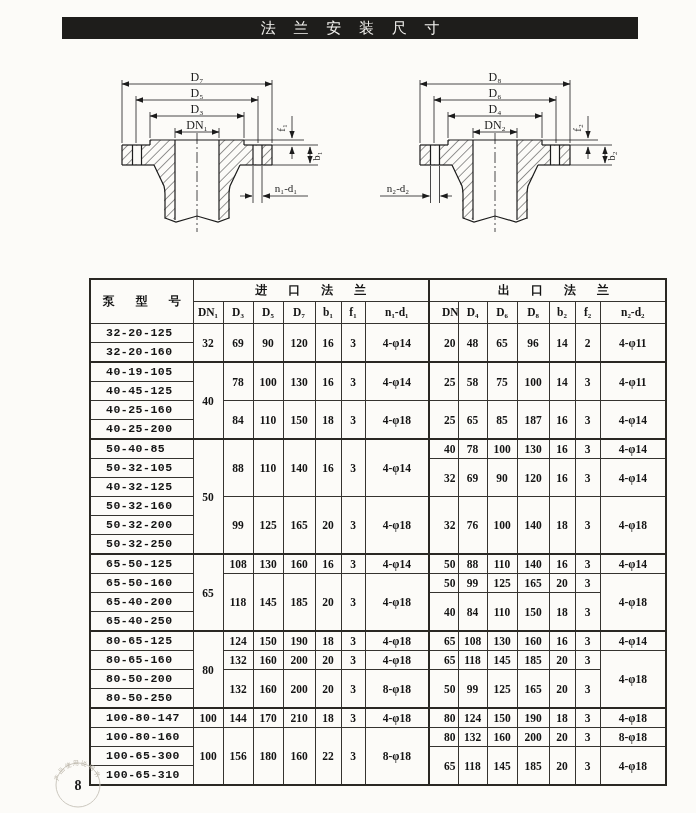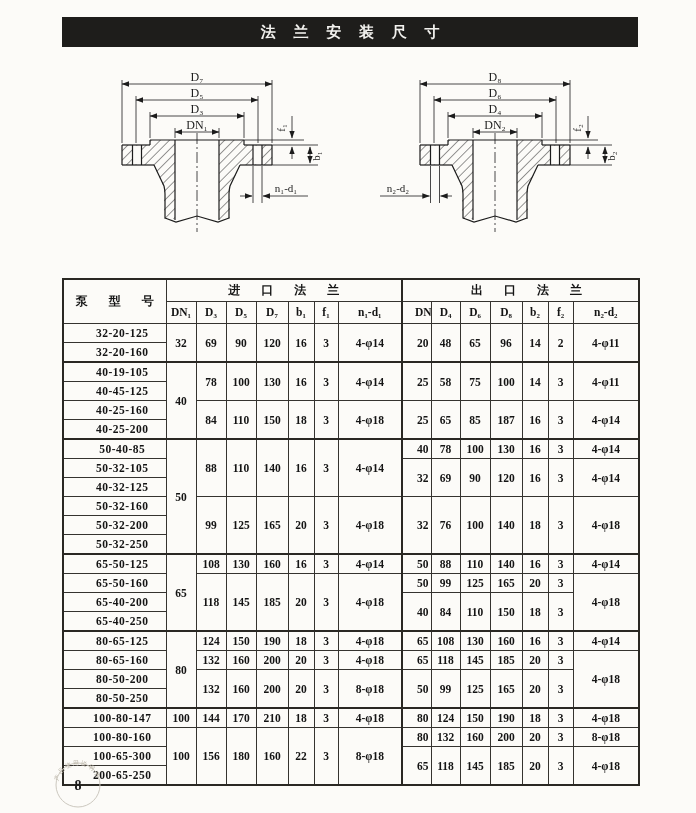--- a/index.html
+++ b/index.html
@@ -3,43 +3,43 @@
 <meta charset="utf-8">
 <style>
   html,body{margin:0;padding:0;}
   body{
     width:696px;height:813px;position:relative;overflow:hidden;
     background:#fcfbf8;color:#1a1a1a;
     font-family:"Liberation Serif","DejaVu Serif",serif;
   }
   
   .titlebar{
-    position:absolute;left:62px;top:17px;width:576px;height:30px;
+    position:absolute;left:62px;top:17px;width:576px;height:22px;
     background:#1e1d1b;color:#f3f2ef;
     display:flex;align-items:center;justify-content:center;
-    font-size:15px;font-weight:bold;letter-spacing:7px;text-indent:7px;
+    font-size:15px;font-weight:normal;letter-spacing:7px;text-indent:7px;
   }
   
   .diag{position:absolute;}
   .diag-inlet{left:92px;top:70px;}
   .diag-outlet{left:372px;top:70px;}
   .diag svg text{font-family:"Liberation Serif","DejaVu Serif",serif;fill:#1c1c1c;}
   
   .tablewrap{position:absolute;left:62px;top:278px;}
   table{border-collapse:collapse;table-layout:fixed;width:576px;background:transparent;}
   th,td{
     border:1px solid #35332f;text-align:center;padding:0;
     font-size:11.5px;font-weight:600;color:#141414;
     height:18px;line-height:18px;overflow:hidden;white-space:nowrap;
   }
-  table{border:2px solid #2a2823;}
+  table{border:2px solid #2a2823;margin-left:27px;}
   thead tr:first-child th{height:21px;line-height:21px;font-size:12px;letter-spacing:9px;text-indent:9px;font-weight:bold;}
   thead tr:last-child th{height:21px;line-height:21px;font-size:11.5px;font-weight:bold;}
   th.model-h{font-size:12.5px;letter-spacing:6px;text-indent:6px;font-weight:bold;}
-  td.model{text-align:center;padding-left:15px;letter-spacing:0.5px;}
+  td.model{text-align:left;padding-left:15px;letter-spacing:0.5px;font-family:Liberation Mono, monospace;}
   tr.gs td{border-top:2px solid #2a2823;}
   .osep{border-left:2px solid #2a2823 !important;padding-left:12px;}
   
   .badge{position:absolute;left:44px;top:752px;}
 </style>
 </head>
 <body>
 
 <svg width="0" height="0" style="position:absolute" aria-hidden="true">
   <defs>
@@ -487,21 +487,21 @@
           <td class="model">100-65-300</td>
           <td rowspan="2" class="osep">65</td>
           <td rowspan="2">118</td>
           <td rowspan="2">145</td>
           <td rowspan="2">185</td>
           <td rowspan="2">20</td>
           <td rowspan="2">3</td>
           <td rowspan="2">4-φ18</td>
         </tr>
         <tr>
-          <td class="model">200-65-250</td>
+          <td class="model">100-65-310</td>
         </tr>
       </tbody>
   </table>
 </div>
 
 <div class="badge">
   <svg width="68" height="68" viewBox="0 0 68 68">
     <circle cx="34" cy="33" r="22" fill="none" stroke="#ccc8bf" stroke-width="1"></circle>
     <path id="arcpath" d="M14,33 A20,20 0 0 1 54,33" fill="none"></path>
     <text font-size="6" fill="#b7b1a4" letter-spacing="1.5">

